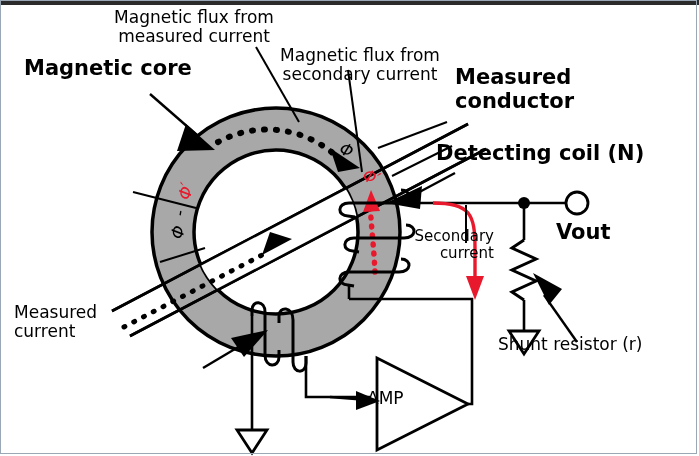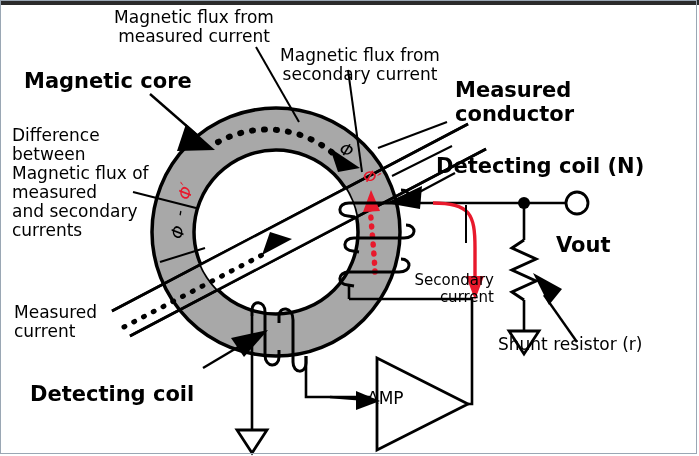--- a/index.html
+++ b/index.html
@@ -36,22 +36,22 @@
     width: 699px;
     height: 456px;
   }
   .lbl {
     position: absolute;
     color: #000000;
     line-height: 1.12;
     white-space: pre;
   }
   .lbl-plain  { font-size: 17px; font-weight: normal; }
-  .lbl-bold   { font-size: 21px; font-weight: bold; margin-top: 13px; }
-  .lbl-small  { font-size: 15px; font-weight: normal; margin-top: 44px; }
+  .lbl-bold   { font-size: 21px; font-weight: bold; }
+  .lbl-small  { font-size: 15px; font-weight: normal; }
   .center { text-align: center; }
   .right  { text-align: right; }
   .flux-sym {
     position: absolute;
     font-size: 17px;
     font-style: italic;
     font-family: "DejaVu Sans", "Liberation Sans", sans-serif;
   }
   .flux-black { color: #000000; }
   .flux-red   { color: #e8192c; }
@@ -224,31 +224,24 @@
   <div class="lbl lbl-bold" style="left:24px; top:57px;">Magnetic core</div>
 
   <div class="lbl lbl-plain center" style="left:272px; top:46px; width:176px;">Magnetic flux from
 secondary current</div>
 
   <div class="lbl lbl-bold" style="left:455px; top:66px;">Measured
 conductor</div>
 
   <div class="lbl lbl-bold" style="left:436px; top:142px;">Detecting coil (N)</div>
 
-  <div class="lbl lbl-plain" style="left:12px; top:126px;">Difference
-between
-Magnetic flux of
-measured
-and secondary
-currents</div>
 
   <div class="lbl lbl-plain" style="left:14px; top:303px;">Measured
 current</div>
 
-  <div class="lbl lbl-bold" style="left:30px; top:370px;">Detecting coil</div>
 
   <div class="lbl lbl-small right" style="left:398px; top:228px; width:96px;">Secondary
 current</div>
 
   <div class="lbl lbl-plain" style="left:498px; top:335px;">Shunt resistor (r)</div>
 
   <div class="lbl lbl-bold" style="left:556px; top:221px;">Vout</div>
 
   <div class="lbl lbl-plain" style="left:367px; top:389px;">AMP</div>
 

